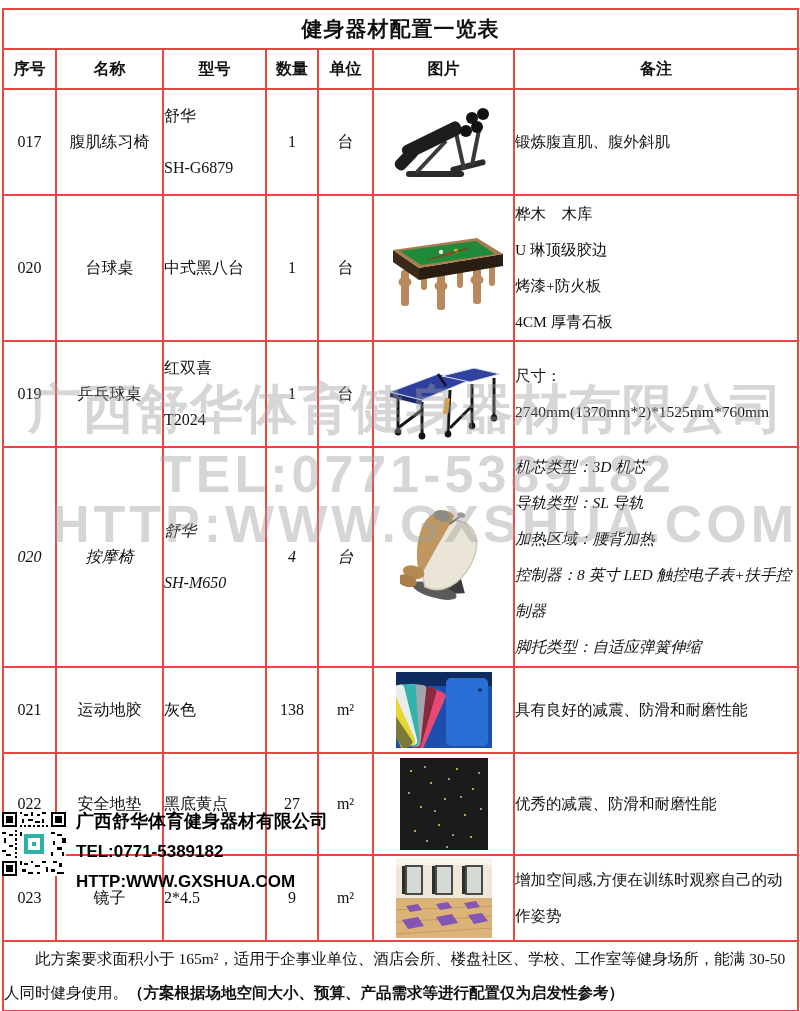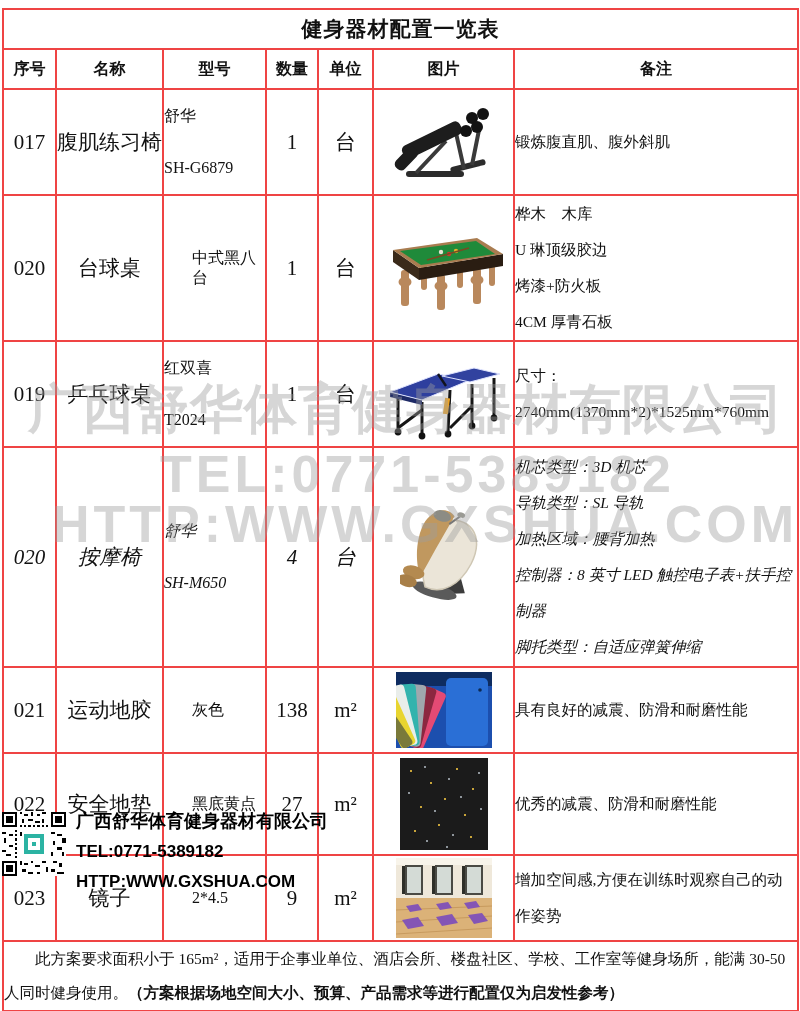--- a/index.html
+++ b/index.html
@@ -9,24 +9,24 @@
   }
   table.cfg{
     position:absolute;left:2px;top:8px;width:795px;
     border-collapse:collapse;table-layout:fixed;
   }
   table.cfg td{border:2px solid #ef4444;padding:0;vertical-align:middle;}
   .c-title{height:38px;text-align:center;font-family:"Liberation Sans","DejaVu Sans",sans-serif;
     font-weight:bold;font-size:21px;letter-spacing:1px;}
   tr.head td{height:38px;text-align:center;font-family:Liberation Serif, serif;
     font-weight:bold;font-size:16px;}
-  td.c-no,td.c-name,td.c-qty,td.c-unit{text-align:center;font-size:21px;}
+  td.c-no,td.c-name,td.c-qty,td.c-unit{text-align:center;font-size:16px;}
   td.c-model{text-align:left;font-size:16px;}
   .model{white-space:pre-line;line-height:52px;}
-  .model.single{line-height:20px;padding-left:28px;}
+  .model.single{line-height:20px;}
   td.c-img{text-align:center;}
   .imgbox{display:flex;align-items:center;justify-content:center;}
   td.c-notes{padding:4px 22px 4px 12px;font-size:15.5px;}
   .notes{white-space:pre-line;line-height:36px;}
   tr.r017 td{height:88px;} tr.r018 td{height:144px;} tr.r019 td{height:102px;}
   tr.r020 td{height:218px;font-style:italic;} tr.r021 td{height:84px;} tr.r022 td{height:100px;margin-left:16px;}
   tr.r023 td{height:84px;}
   td.c-footer{height:63px;padding:4px 12px;font-size:15.5px;}
   .footer-p{margin:0;text-indent:2em;line-height:34px;}
   .footer-bold{font-family:"Liberation Sans","DejaVu Sans",sans-serif;font-weight:bold;}

